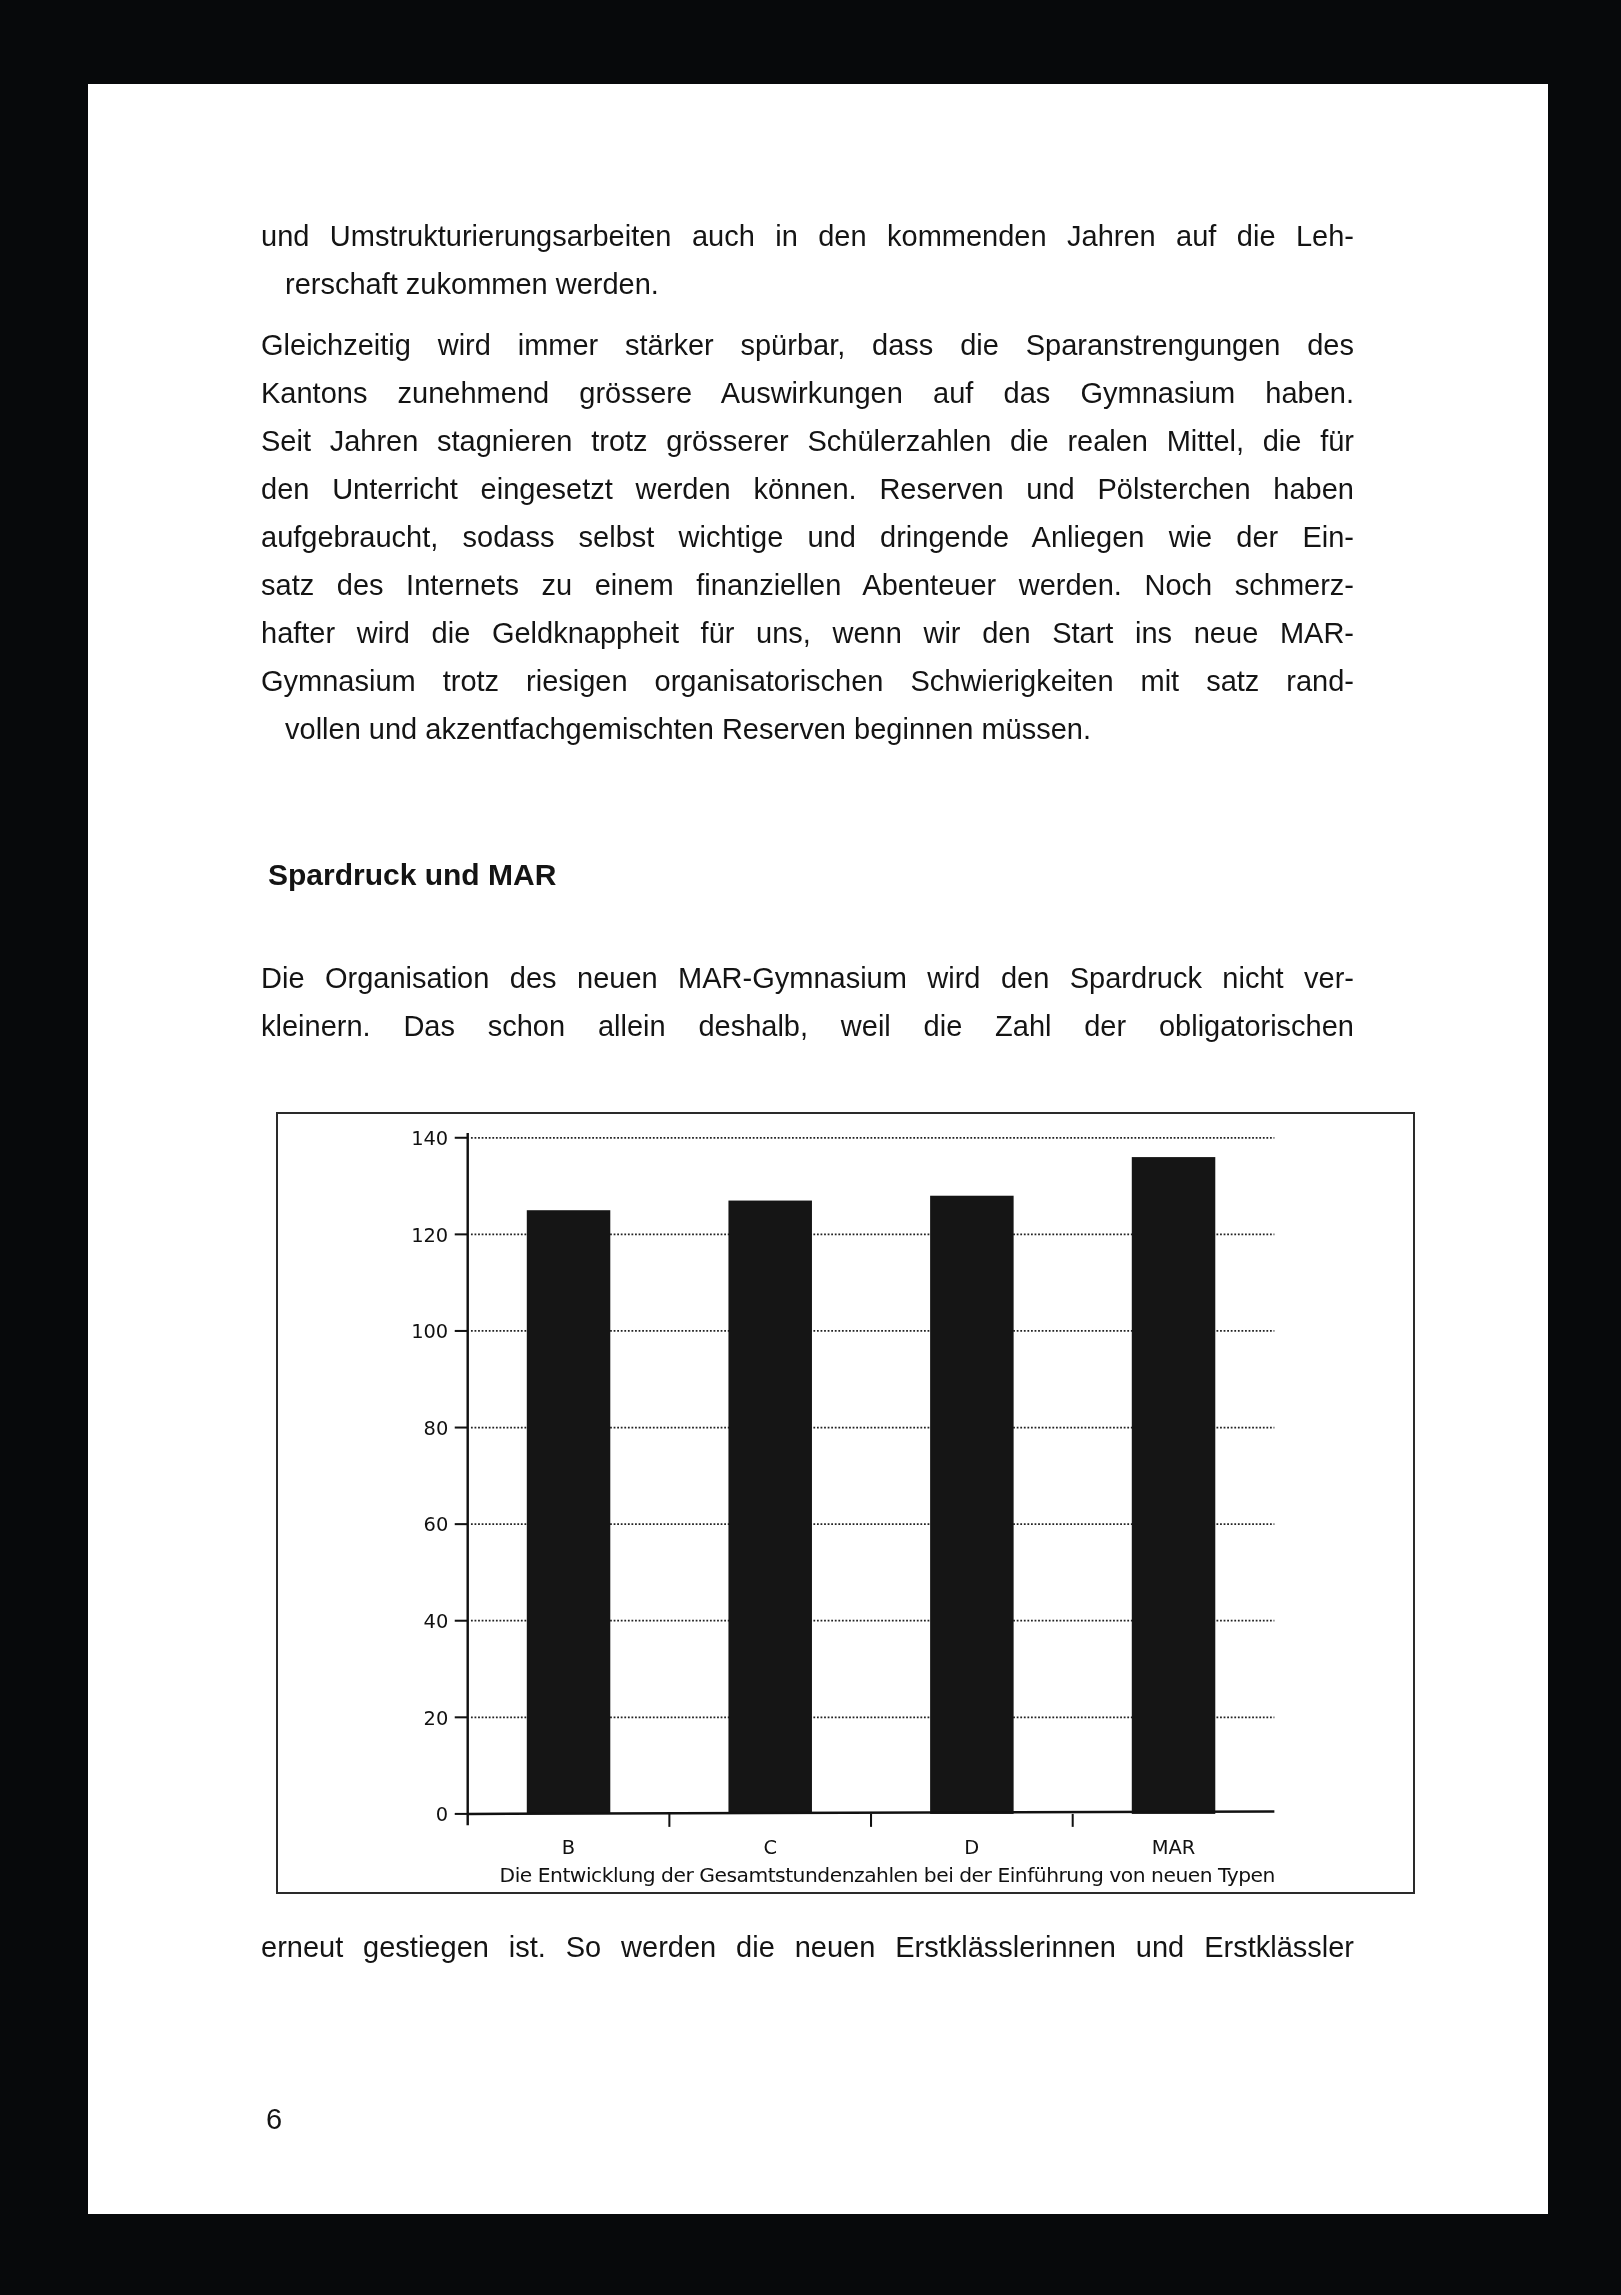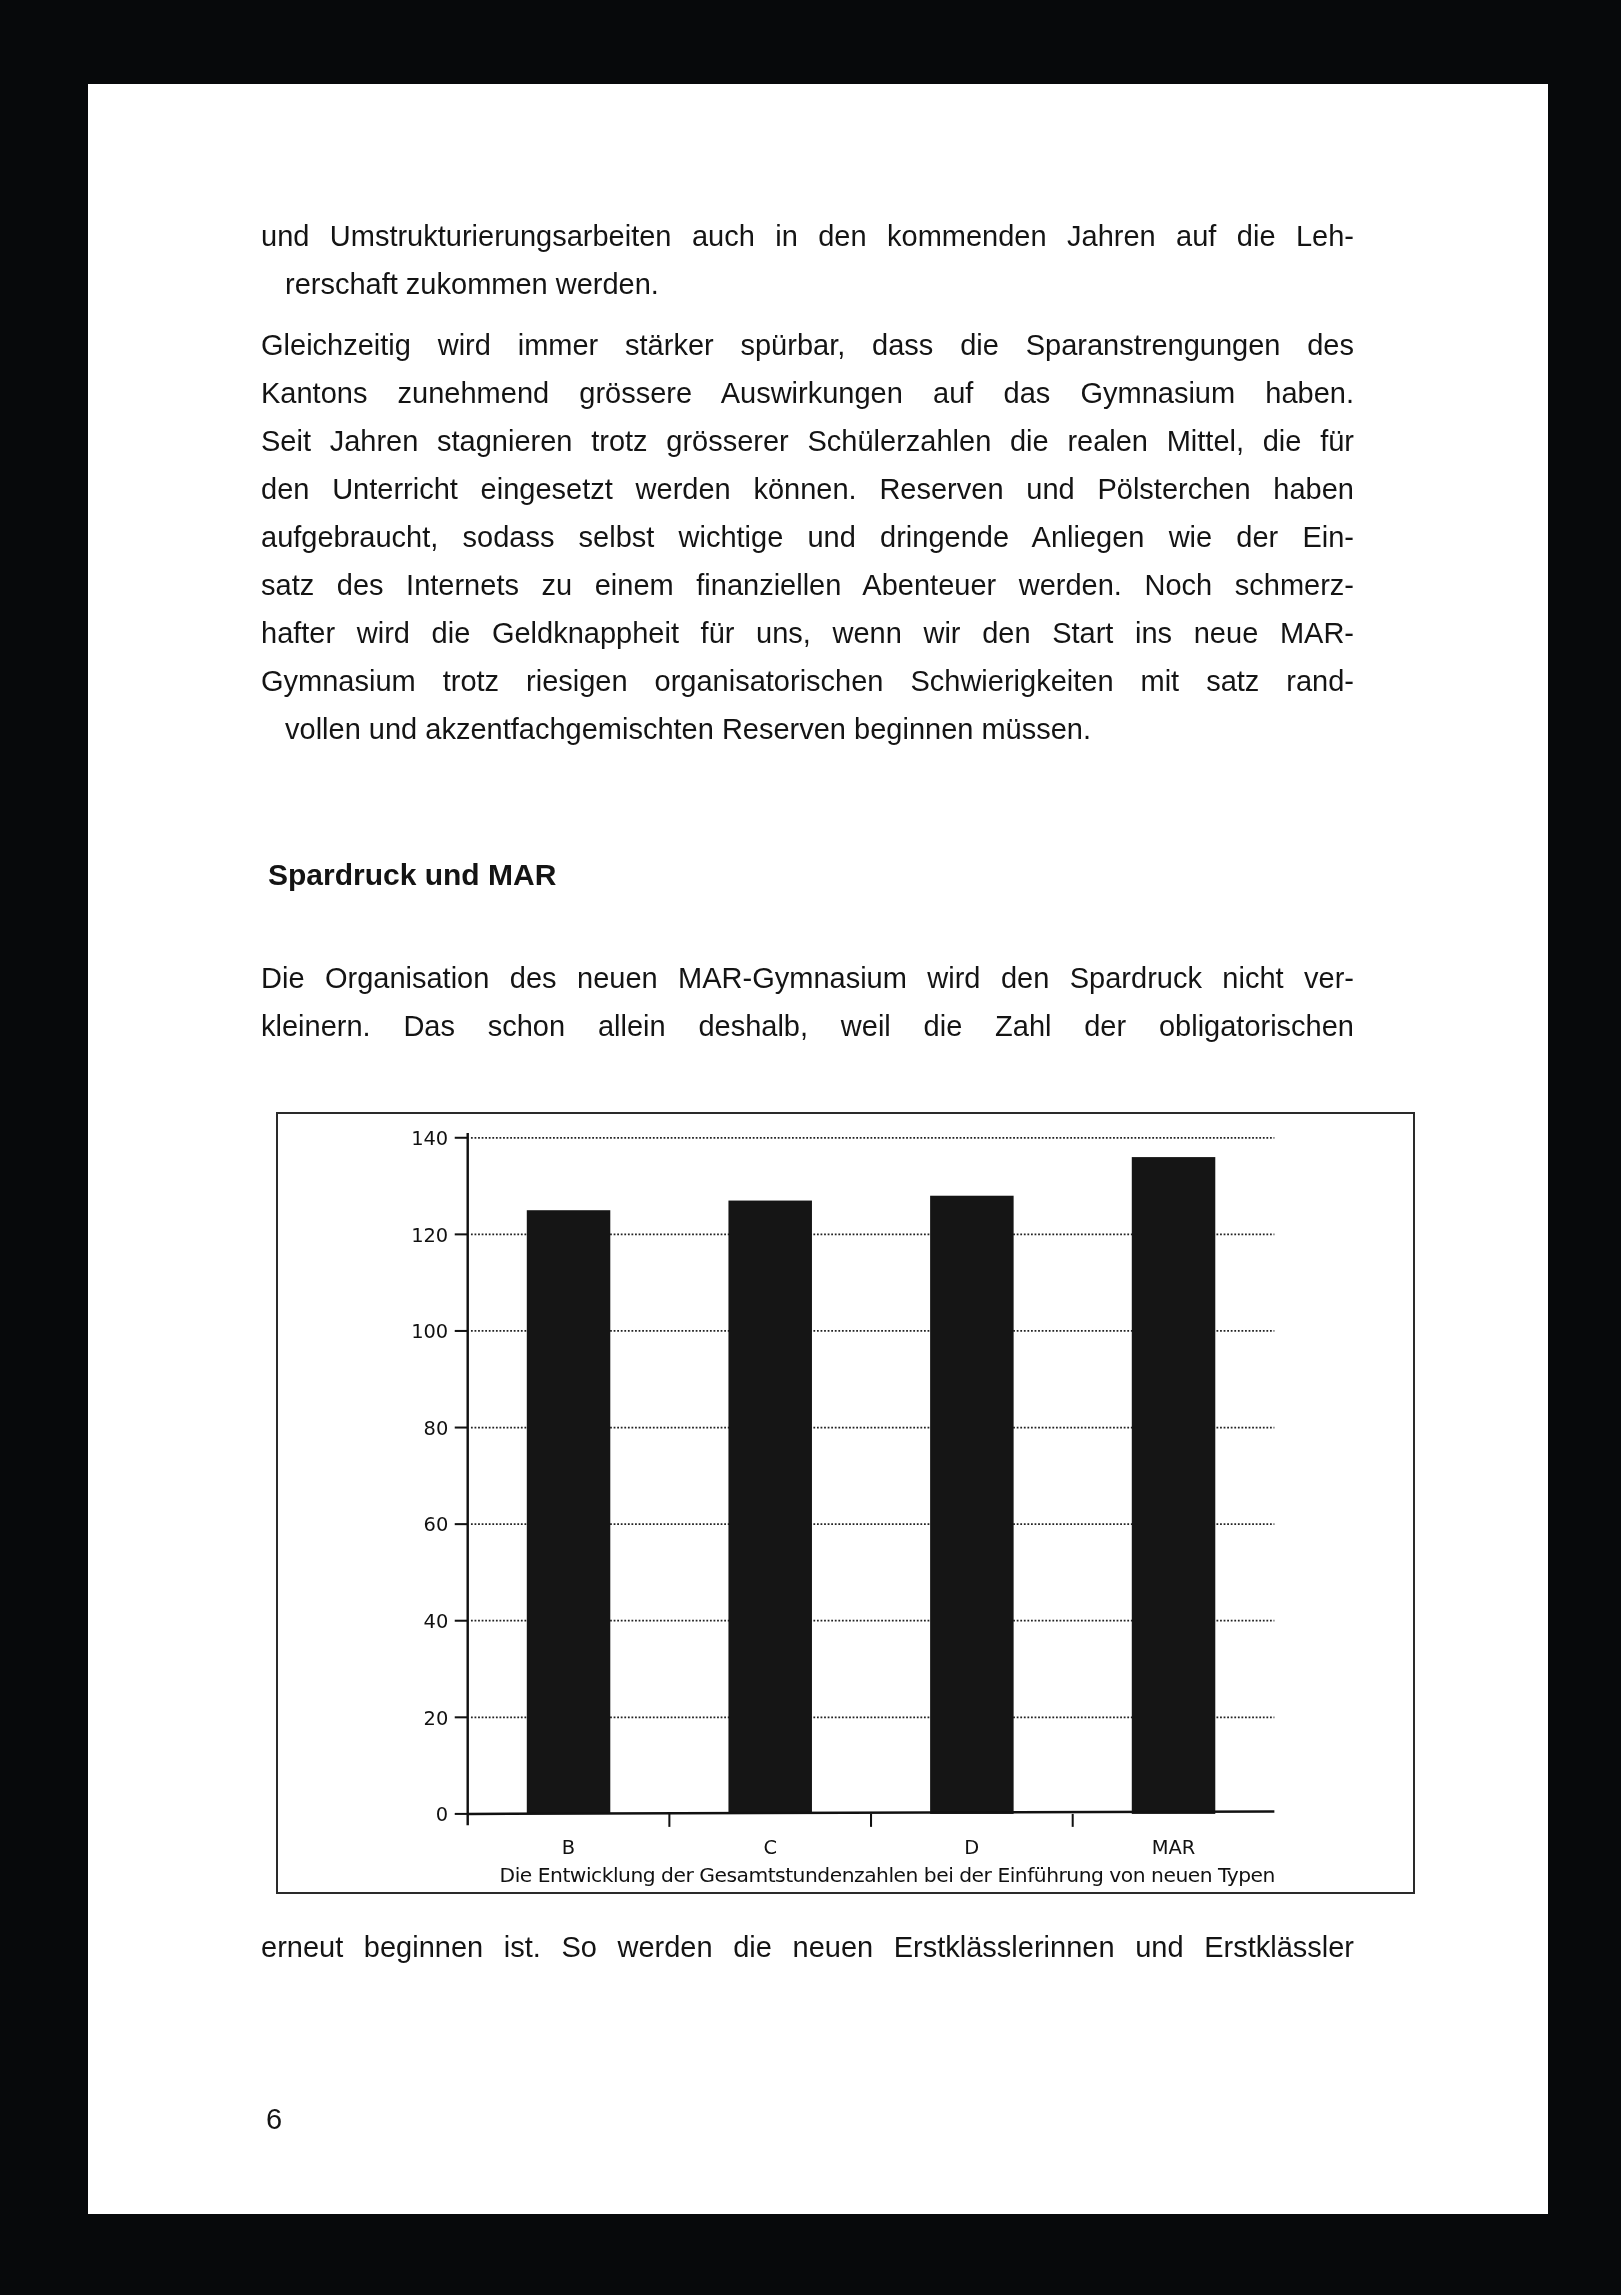--- a/index.html
+++ b/index.html
@@ -105,17 +105,17 @@
       <line x1="234" y1="23" x2="234" y2="877" stroke="#111" stroke-width="3"></line>
       <line x1="234" y1="863" x2="1229" y2="860" stroke="#111" stroke-width="3"></line>
       <line x1="482.75" y1="863" x2="482.75" y2="879" stroke="#111" stroke-width="2.5"></line>
       <line x1="731.5" y1="863" x2="731.5" y2="879" stroke="#111" stroke-width="2.5"></line>
       <line x1="980.25" y1="863" x2="980.25" y2="879" stroke="#111" stroke-width="2.5"></line>
       <text x="751.5" y="947" text-anchor="middle" class="xaxis-title">Die Entwicklung der Gesamtstundenzahlen bei der Einführung von neuen Typen</text>
     </svg>
 </div>
 
 <div class="text-block" style="top:1923px;">
-  <span class="line">erneut beginnen ist. So werden die neuen Erstklässlerinnen und Erstklässler</span>
+  <span class="line">erneut gestiegen ist. So werden die neuen Erstklässlerinnen und Erstklässler</span>
 </div>
 
 <div class="page-number">6</div>
 
 
 </body></html>

